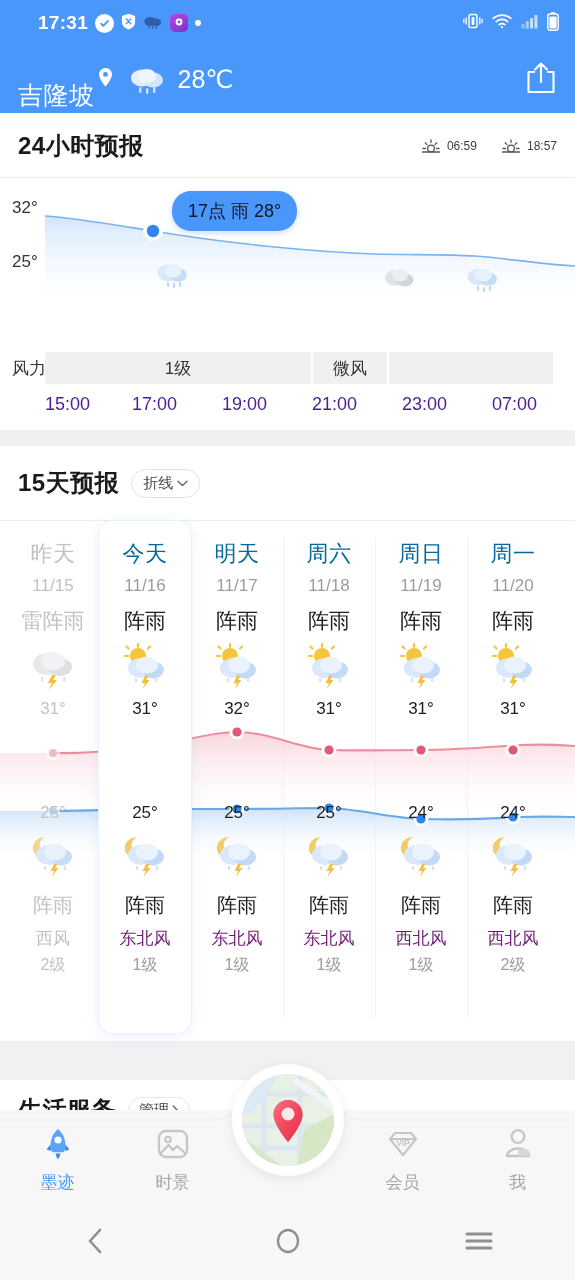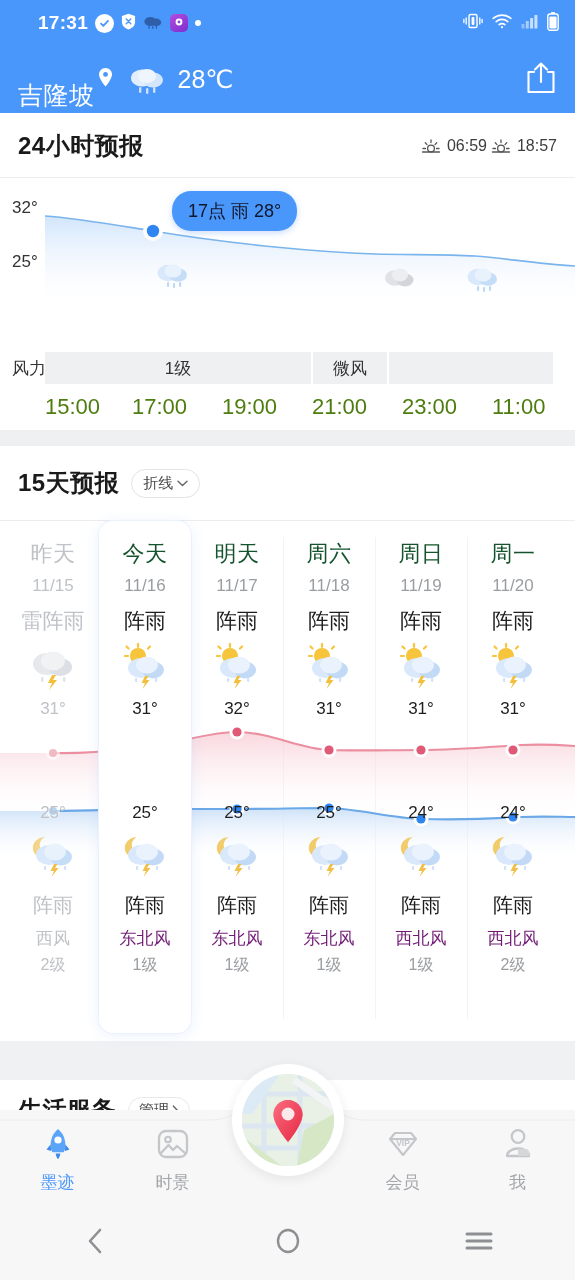--- a/index.html
+++ b/index.html
@@ -37,21 +37,21 @@
   .share{ margin-left:auto; }
 
   
   .card{ background:#fff; }
   .card-24{ border-radius:0 0 0 0; padding-top:2px; }
 
   .sec-head{
     display:flex; align-items:center; height:62px; padding:0 18px;
   }
   .sec-title{ font-size:24px; font-weight:700; color:#1a1a1a; letter-spacing:.5px;}
-  .sun-group{ margin-left:auto; display:flex; align-items:center; gap:4px; color:#3d3d3d; font-size:16px;}
+  .sun-group{ margin-left:auto; display:flex; align-items:center; gap:24px; color:#3d3d3d; font-size:12px;}
   .sun-item{ display:flex; align-items:center; gap:6px; }
 
   .divider{ height:1px; background:#ededed; margin:0 0 0 0;}
 
   
   .chart24{ position:relative; height:174px; }
   .ylab{ position:absolute; left:12px; font-size:17px; color:#333; }
   .ylab.top{ top:20px; }
   .ylab.bot{ top:74px; }
   .chart-svg{ position:absolute; left:45px; top:0; }
@@ -62,21 +62,21 @@
     box-shadow:0 2px 6px rgba(60,130,240,.28);
   }
   .hr-icon{ position:absolute; }
 
   .windrow{ position:relative; height:32px; display:flex; align-items:center; }
   .windlabel{ position:absolute; left:12px; font-size:17px; color:#333; z-index:2;}
   .windtrack{ position:absolute; left:45px; right:0; top:0; height:32px; display:flex; }
   .windseg{ background:#eff0f2; height:32px; display:flex; align-items:center; justify-content:center;
             font-size:17px; color:#333; border-right:2px solid #fff;}
   .timerow{ position:relative; height:46px; }
-  .timelab{ position:absolute; font-size:22px; color:#4d7c0f; top:10px;}
+  .timelab{ position:absolute; font-size:18px; color:#4c1d95; top:10px;}
   .gap{ height:16px; background:#eef0f2; }
 
   
   .sec-head15{ display:flex; align-items:center; height:74px; padding:0 18px; }
   .pill{
     margin-left:12px; border:1px solid #e3e3e3; border-radius:16px;
     padding:4px 11px; font-size:15px; color:#4a4a4a; display:flex; align-items:center; gap:4px;
     background:#fff;
   }
   .days{ position:relative; height:520px; }
@@ -84,21 +84,21 @@
     position:absolute; top:0; width:92px; height:512px;
     display:flex; flex-direction:column; align-items:center;
   }
   .daycol.sel{
     background:#fff; border-radius:14px;
     box-shadow:0 0 0 1px #eaf2fd, 0 2px 14px rgba(110,160,230,.16);
     z-index:3;
   }
   .daycol.past .dl, .daycol.past .dd, .daycol.past .dw,
   .daycol.past .dt, .daycol.past .dwind, .daycol.past .dlev{ color:#bfc2c6 !important; }
-  .dl{ font-size:22px; color:#14532d; margin-top:18px; letter-spacing:.5px;}
+  .dl{ font-size:22px; color:#0369a1; margin-top:18px; letter-spacing:.5px;}
   .dd{ font-size:17px; color:#9a9da1; margin-top:7px;}
   .dw{ font-size:21px; color:#1e1e1e; margin-top:11px; white-space:nowrap;}
   .dicon{ margin-top:6px; height:52px; display:flex;align-items:center;justify-content:center;}
   .dt{ font-size:17px; color:#1e1e1e; margin-top:6px;}
   .dt.low{ margin-top:0; }
   .spacer-hi{ height:84px; }
   .dwind{ font-size:17px; color:#701a75; margin-top:8px;}
   .dlev{ font-size:16px; color:#9a9da1; margin-top:5px;}
   .colsep{ position:absolute; top:16px; width:1px; height:482px; background:#f2f3f4; }
   .trend{ position:absolute; left:0; top:0; pointer-events:none; }
@@ -320,21 +320,21 @@
         <div class="windseg" style="width:166px"></div>
       </div>
     </div>
 
     <div class="timerow">
       <span class="timelab" style="left:45px">15:00</span>
       <span class="timelab" style="left:132px">17:00</span>
       <span class="timelab" style="left:222px">19:00</span>
       <span class="timelab" style="left:312px">21:00</span>
       <span class="timelab" style="left:402px">23:00</span>
-      <span class="timelab" style="left:492px">11:00</span>
+      <span class="timelab" style="left:492px">07:00</span>
     </div>
   </div>
 
   <div class="gap"></div>
 
   <div class="card">
     <div class="sec-head15">
       <span class="sec-title">15天预报</span>
       <span class="pill">
         <span>折线</span>

